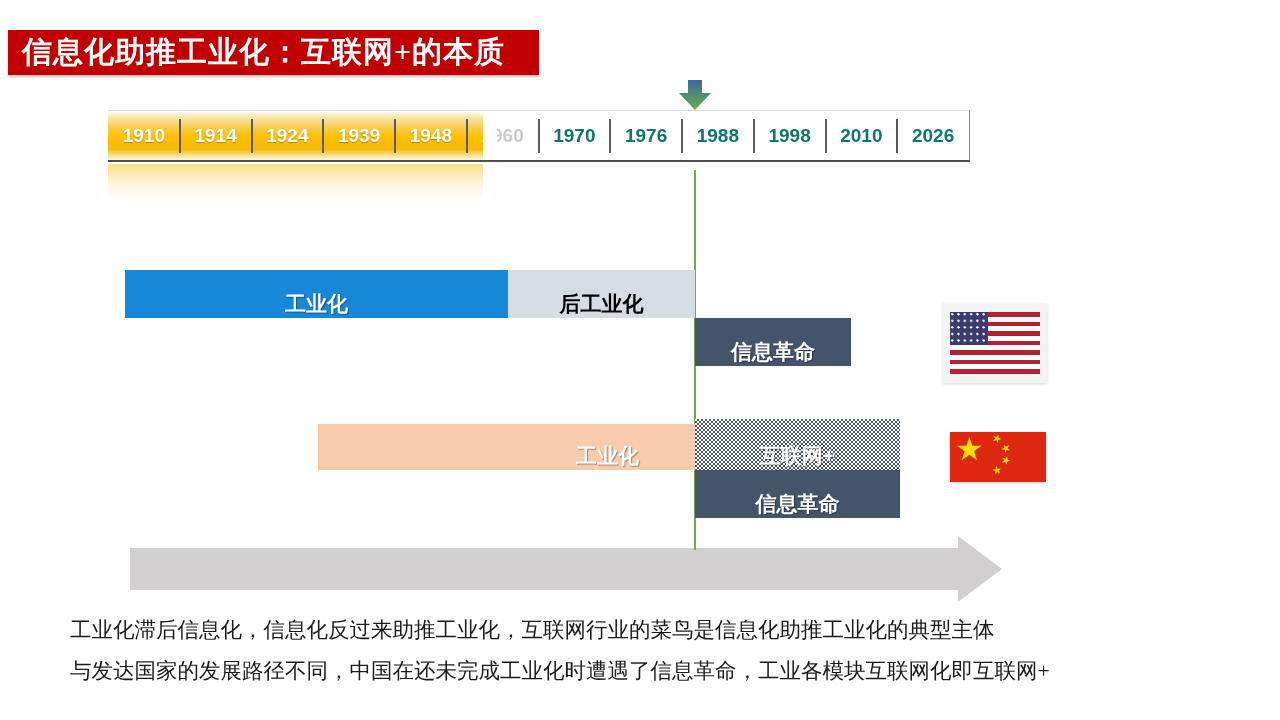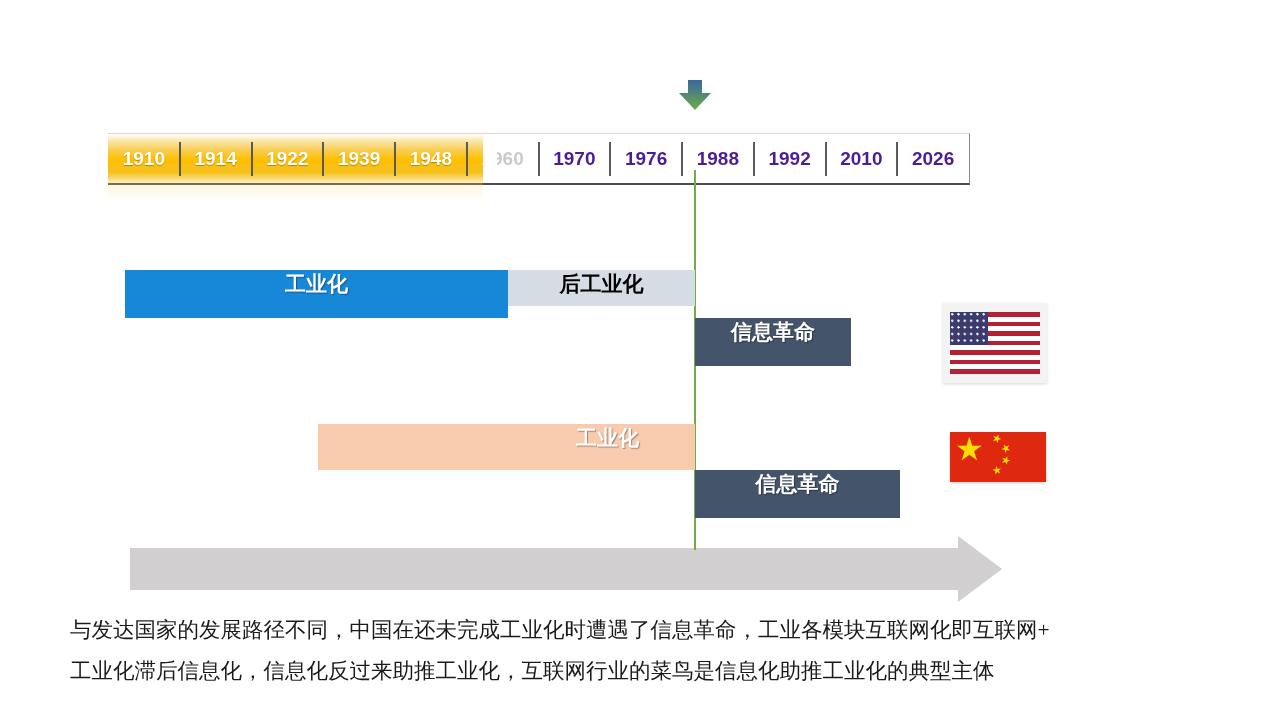--- a/index.html
+++ b/index.html
@@ -15,58 +15,58 @@
     box-shadow:0 2px 2px rgba(0,0,0,0.25);
   }
   .title-banner span{
     color:#ffffff;font-family:"Liberation Serif", serif;font-weight:bold;
     font-size:30px;letter-spacing:1px;
   }
   
   .timeline{
     position:absolute;left:108px;top:110px;width:862px;height:52px;
     border-top:1px solid #d9d9d9;border-bottom:2px solid #4d4d4d;border-right:1px solid #8a8a8a;
-    box-sizing:border-box;display:flex;margin-top:23px;
+    box-sizing:border-box;display:flex;
   }
   .gold-band{
     position:absolute;left:0;top:0;width:375px;height:100%;z-index:0;
     background:linear-gradient(180deg,#ffffff 0%,#fbe6a8 14%,#f7ce57 32%,var(--gold,#FFC000) 52%,#f4ba07 78%,#fbe9b0 94%,#fff7e0 100%);
   }
   .gold-reflection{
     position:absolute;left:108px;top:164px;width:375px;height:38px;
     background:linear-gradient(180deg,rgba(247,195,36,0.55) 0%,rgba(252,219,120,0.22) 55%,rgba(255,255,255,0) 100%);
   }
   .year-cell{
     position:relative;flex:1;display:flex;align-items:center;justify-content:center;
     z-index:1;font-weight:bold;font-size:19px;
   }
   .year-cell:not(:last-child)::after{
     content:"";position:absolute;right:-1px;top:8px;height:34px;width:2px;background:#5a5a5a;
   }
   .year-gold{color:#ffffff;text-shadow:0 1px 1px rgba(130,90,0,0.55);}
-  .year-gray{color:#4c1d95;text-shadow:0 1px 0 #ffffff;}
+  .year-gray{color:#0f766e;text-shadow:0 1px 0 #ffffff;}
   .year-split{
     background:linear-gradient(90deg,#ffffff 0%,#ffffff 42%,#c9c9c9 42%,#c9c9c9 100%);
     -webkit-background-clip:text;background-clip:text;color:transparent;text-align:center;
   }
   
   .down-arrow{position:absolute;left:679px;top:80px;width:32px;height:30px;}
   .green-line{
     position:absolute;left:694px;top:170px;width:2px;height:380px;
     background:var(--green-line,#70AD47);z-index:1;
   }
   
   .bar{
-    position:absolute;display:flex;align-items:flex-start;justify-content:center;
+    position:absolute;display:flex;align-items:flex-end;justify-content:center;
     font-family:Liberation Sans, sans-serif;font-weight:bold;font-size:21px;z-index:2;
     box-sizing:border-box;
   }
   .bar-white-text{color:#ffffff;text-shadow:1px 1px 1px rgba(0,0,0,0.35);}
   .bar-industrial{left:125px;top:270px;width:383px;height:48px;background:var(--blue-bar,#1787D8);}
-  .bar-postindustrial{left:508px;top:270px;width:187px;height:36px;background:var(--gray-bar,#D6DCE4);color:#000000;}
+  .bar-postindustrial{left:508px;top:270px;width:187px;height:48px;background:var(--gray-bar,#D6DCE4);color:#000000;}
   .bar-inforev-us{left:695px;top:318px;width:156px;height:48px;background:var(--slate-bar,#44546A);}
   .bar-industrial-cn{
     left:318px;top:424px;width:377px;height:46px;background:var(--peach-bar,#F8CBAD);
     justify-content:flex-end;padding-right:56px;
   }
   .bar-internet-plus{
     left:695px;top:419px;width:205px;height:51px;
     background:repeating-conic-gradient(var(--slate-bar,#44546A) 0% 25%, #ffffff 0% 50%);
     background-size:4px 4px;
   }
@@ -108,33 +108,36 @@
   .caption{
     position:absolute;left:70px;top:610px;width:1140px;
     font-family:"Liberation Serif", serif;font-size:21.5px;color:#1a1a1a;line-height:41px;
   }
 </style>
 </head>
 <body>
 
 <div id="slide">
 
+  <div class="title-banner">
+    <span>信息化助推工业化：互联网+的本质</span>
+  </div>
 
   <div class="timeline">
     <div class="gold-band"></div>
     <div class="year-cell year-gold">1910</div>
     <div class="year-cell year-gold">1914</div>
-    <div class="year-cell year-gold">1922</div>
+    <div class="year-cell year-gold">1924</div>
     <div class="year-cell year-gold">1939</div>
     <div class="year-cell year-gold">1948</div>
     <div class="year-cell year-split">1960</div>
     <div class="year-cell year-gray">1970</div>
     <div class="year-cell year-gray">1976</div>
     <div class="year-cell year-gray">1988</div>
-    <div class="year-cell year-gray">1992</div>
+    <div class="year-cell year-gray">1998</div>
     <div class="year-cell year-gray">2010</div>
     <div class="year-cell year-gray">2026</div>
   </div>
   <div class="gold-reflection"></div>
 
   <svg class="down-arrow" viewBox="0 0 32 30">
     <defs>
       <linearGradient id="bg-grad" x1="0" y1="0" x2="0" y2="1">
         <stop offset="0" stop-color="#3a66a0"></stop>
         <stop offset="1" stop-color="#6cae45"></stop>
@@ -156,32 +159,35 @@
   </div>
   <div class="us-flag-card">
     <div class="us-flag">
       <div class="us-canton"></div>
     </div>
   </div>
 
   <div class="bar bar-industrial-cn bar-white-text">
     <span>工业化</span>
   </div>
+  <div class="bar bar-internet-plus bar-white-text">
+    <span>互联网+</span>
+  </div>
   <div class="bar bar-inforev-cn bar-white-text">
     <span>信息革命</span>
   </div>
   <div class="cn-flag">
     <span class="cn-star cn-star-big">★</span>
     <span class="cn-star cn-star-s1">★</span>
     <span class="cn-star cn-star-s2">★</span>
     <span class="cn-star cn-star-s3">★</span>
     <span class="cn-star cn-star-s4">★</span>
   </div>
 
   <div class="gray-arrow-body"></div>
   <div class="gray-arrow-head"></div>
 
   <div class="caption">
+    <div>工业化滞后信息化，信息化反过来助推工业化，互联网行业的菜鸟是信息化助推工业化的典型主体</div>
     <div>与发达国家的发展路径不同，中国在还未完成工业化时遭遇了信息革命，工业各模块互联网化即互联网+</div>
-    <div>工业化滞后信息化，信息化反过来助推工业化，互联网行业的菜鸟是信息化助推工业化的典型主体</div>
   </div>
 
 </div>
 
 </body></html>

